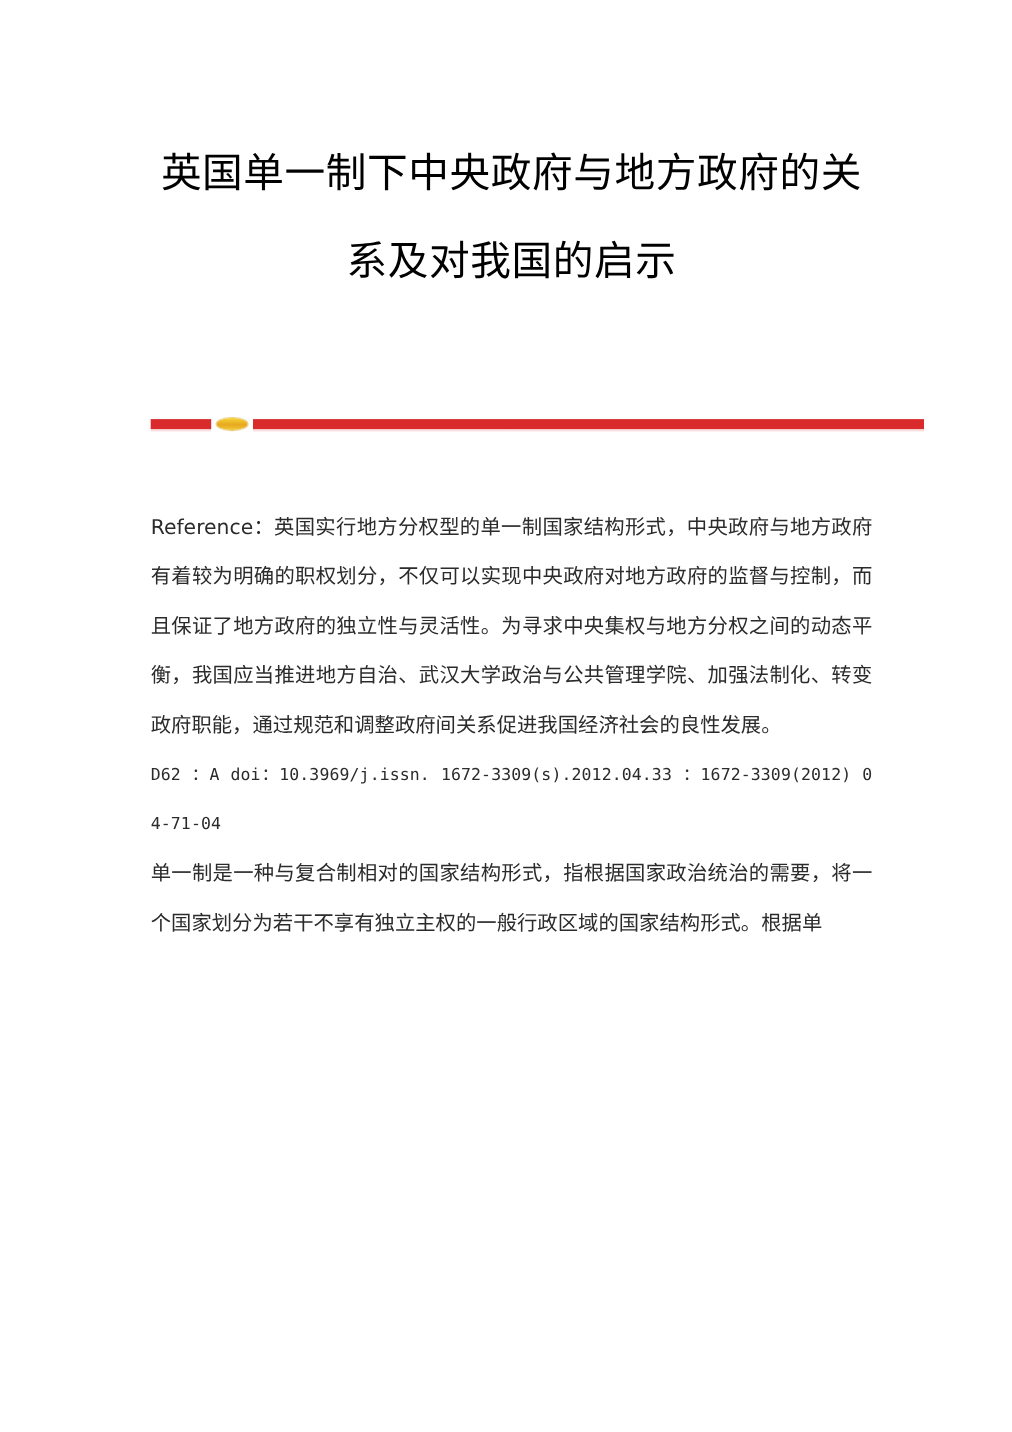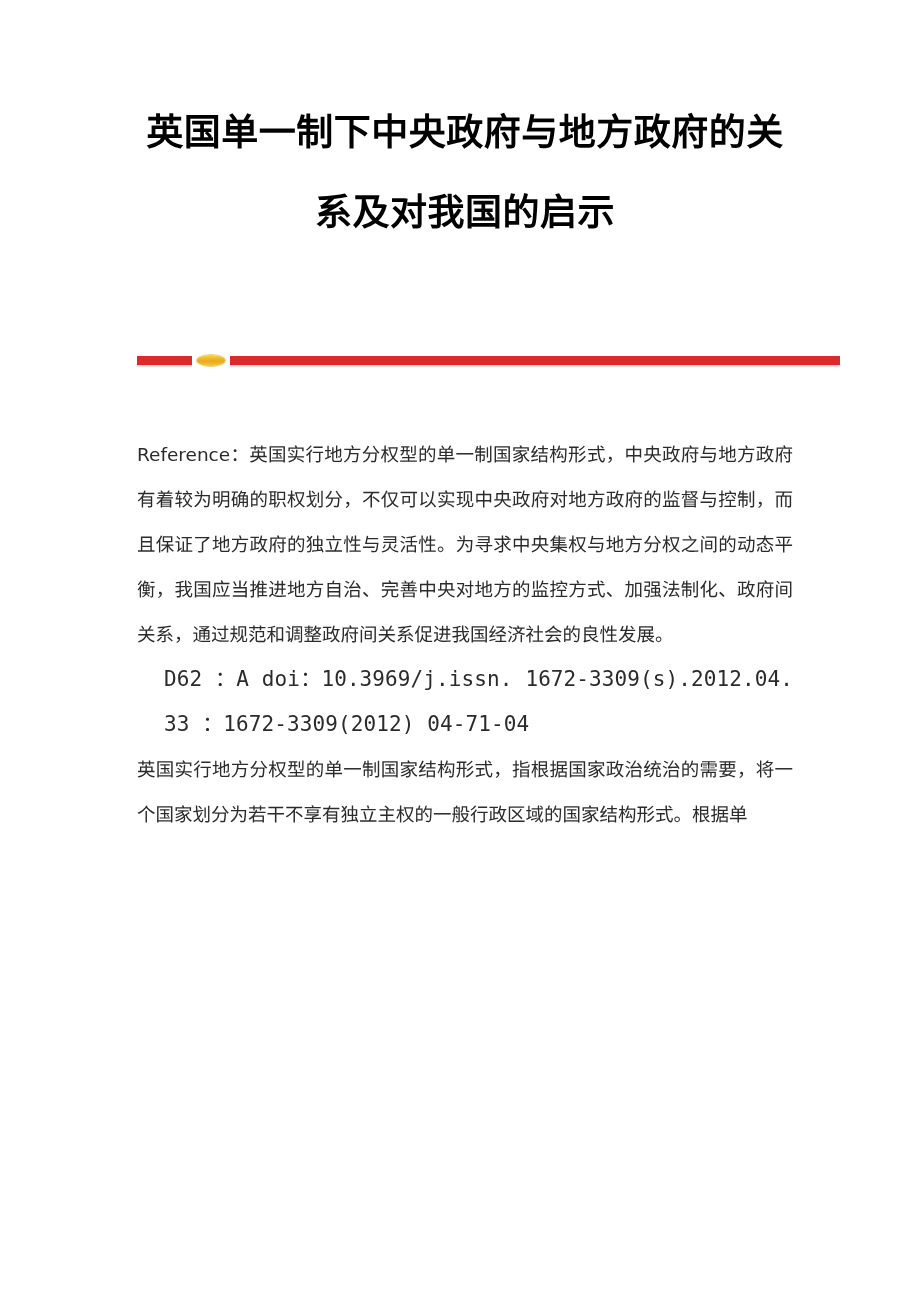--- a/index.html
+++ b/index.html
@@ -22,23 +22,23 @@
   .content {
     position: absolute;
     left: 137px;
     top: 0;
     width: 656px;
   }
 
   
   .doc-title {
     margin: 0;
-    padding-top: 93px;
+    padding-top: 118px;
     font-family: "DejaVu Sans", "Liberation Sans", sans-serif;
-    font-weight: 700;
+    font-weight: 400;
     font-size: 37px;
     line-height: 80px;
     letter-spacing: 0.5px;
     color: #000000;
     text-align: center;
     word-break: break-all;
   }
 
   
   .divider-wrap {
@@ -102,45 +102,44 @@
     text-align: justify;
     word-break: break-all;
   }
 
   .para + .para {
     margin-top: 0;
   }
 
   .para.mono {
     font-family: "DejaVu Sans Mono", "Liberation Mono", monospace;
-    font-size: 21px;
+    font-size: 15px;
     letter-spacing: 0.1px;
-    margin-left: 27px;
   }
 </style>
 </head>
 <body>
 
 <div class="page">
   <div class="content">
 
     <h1 class="doc-title">英国单一制下中央政府与地方政府的关系及对我国的启示</h1>
 
     <div class="divider-wrap">
       <div class="divider-bar"></div>
       <div class="divider-shadow"></div>
       <div class="divider-gap"></div>
       <div class="divider-ornament"></div>
     </div>
 
     <div class="body-block">
 
 
-      <p class="para">Reference：英国实行地方分权型的单一制国家结构形式，中央政府与地方政府有着较为明确的职权划分，不仅可以实现中央政府对地方政府的监督与控制，而且保证了地方政府的独立性与灵活性。为寻求中央集权与地方分权之间的动态平衡，我国应当推进地方自治、完善中央对地方的监控方式、加强法制化、政府间关系，通过规范和调整政府间关系促进我国经济社会的良性发展。</p>
+      <p class="para">Reference：英国实行地方分权型的单一制国家结构形式，中央政府与地方政府有着较为明确的职权划分，不仅可以实现中央政府对地方政府的监督与控制，而且保证了地方政府的独立性与灵活性。为寻求中央集权与地方分权之间的动态平衡，我国应当推进地方自治、武汉大学政治与公共管理学院、加强法制化、转变政府职能，通过规范和调整政府间关系促进我国经济社会的良性发展。</p>
 
 
       <p class="para mono">D62 ：A doi：10.3969/j.issn. 1672-3309(s).2012.04.33 ：1672-3309(2012) 04-71-04</p>
 
-      <p class="para">英国实行地方分权型的单一制国家结构形式，指根据国家政治统治的需要，将一个国家划分为若干不享有独立主权的一般行政区域的国家结构形式。根据单</p>
+      <p class="para">单一制是一种与复合制相对的国家结构形式，指根据国家政治统治的需要，将一个国家划分为若干不享有独立主权的一般行政区域的国家结构形式。根据单</p>
 
     </div>
   </div>
 </div>
 
 </body></html>

